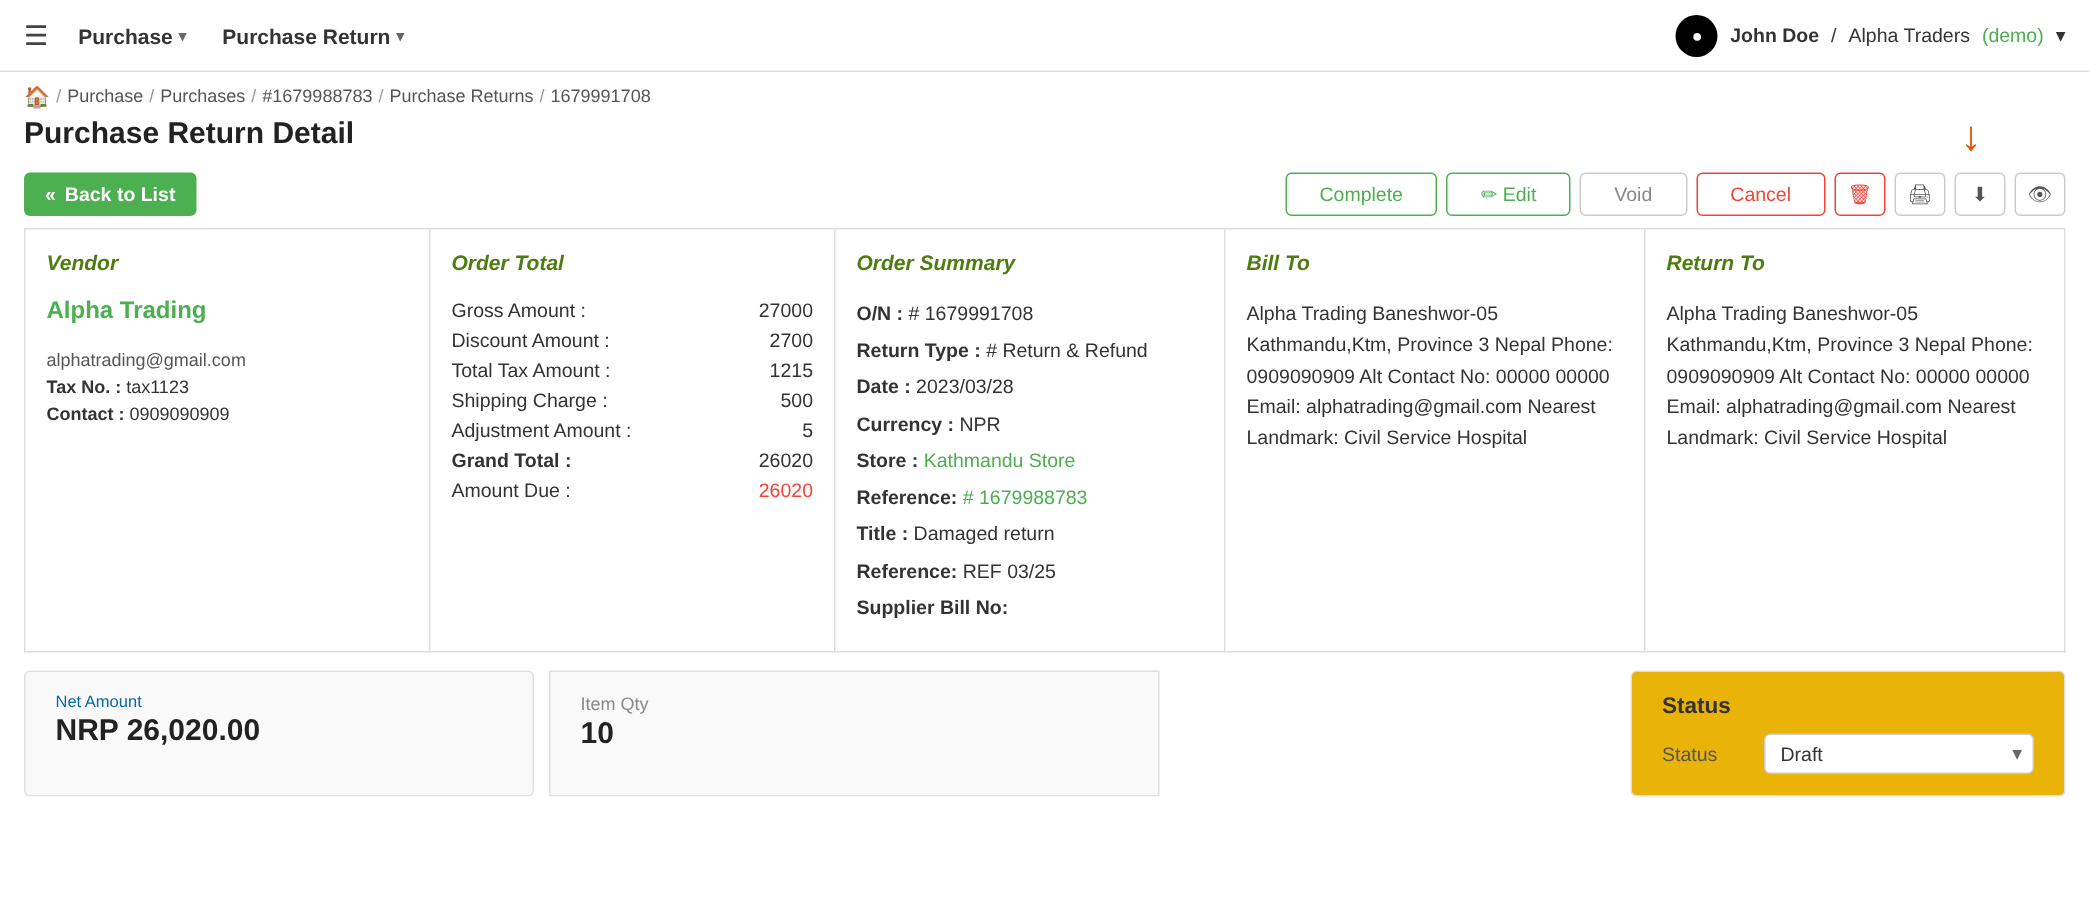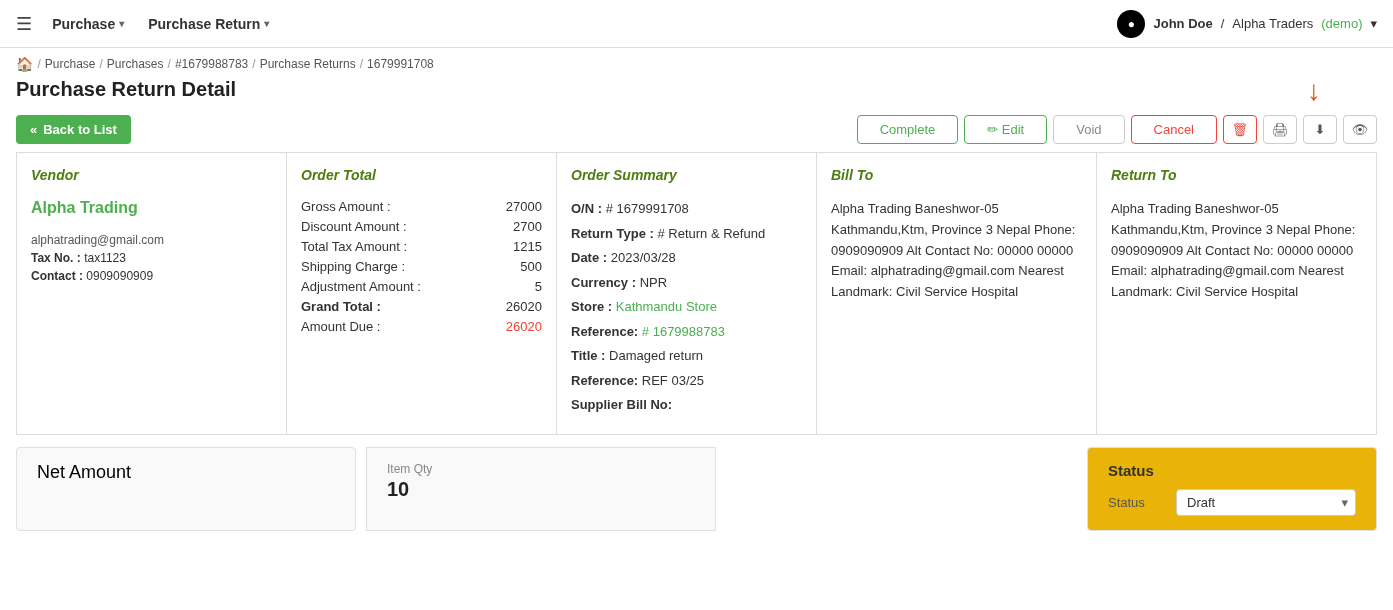--- a/index.html
+++ b/index.html
@@ -197,29 +197,29 @@
       gap: 0;
     }
     .bottom-net {
       background: #f9f9f9;
       border: 1px solid #e0e0e0;
       border-radius: 4px;
       padding: 14px 20px;
       width: 340px;
       margin-right: 10px;
     }
-    .bottom-net .label { font-size: 18px; color: #000000; }
+    .bottom-net .label { font-size: 11px; color: #0369a1; }
     .bottom-net .value { font-size: 20px; font-weight: bold; color: #222; margin-top: 2px; }
 
     .bottom-itemqty {
       background: #f9f9f9;
       border: 1px solid #e0e0e0;
       border-radius: 0;
       padding: 14px 20px;
-      width: 350px;
+      width: 407px;
     }
     .bottom-itemqty .label { font-size: 12px; color: #888; }
     .bottom-itemqty .value { font-size: 20px; font-weight: bold; color: #222; margin-top: 2px; }
 
     .bottom-status {
       margin-left: auto;
       background: #eab308;
       border: 1px solid #e0e0e0;
       border-radius: 4px;
       padding: 14px 20px;
@@ -405,20 +405,21 @@
 
   <div class="content-col">
     <div class="col-header">Return To</div>
     <div class="address-text">Alpha Trading Baneshwor-05 Kathmandu,Ktm, Province 3 Nepal Phone: 0909090909 Alt Contact No: 00000 00000 Email: alphatrading@gmail.com Nearest Landmark: Civil Service Hospital</div>
   </div>
 </div>
 
 <div class="bottom-section">
   <div class="bottom-net">
     <div class="label">Net Amount</div>
+    <div class="value">NRP 26,020.00</div>
   </div>
   <div class="bottom-itemqty">
     <div class="label">Item Qty</div>
     <div class="value">10</div>
   </div>
   <div class="bottom-status">
     <div class="status-header">Status</div>
     <div class="status-row">
       <span class="status-label">Status</span>
       <div class="select-wrapper">

